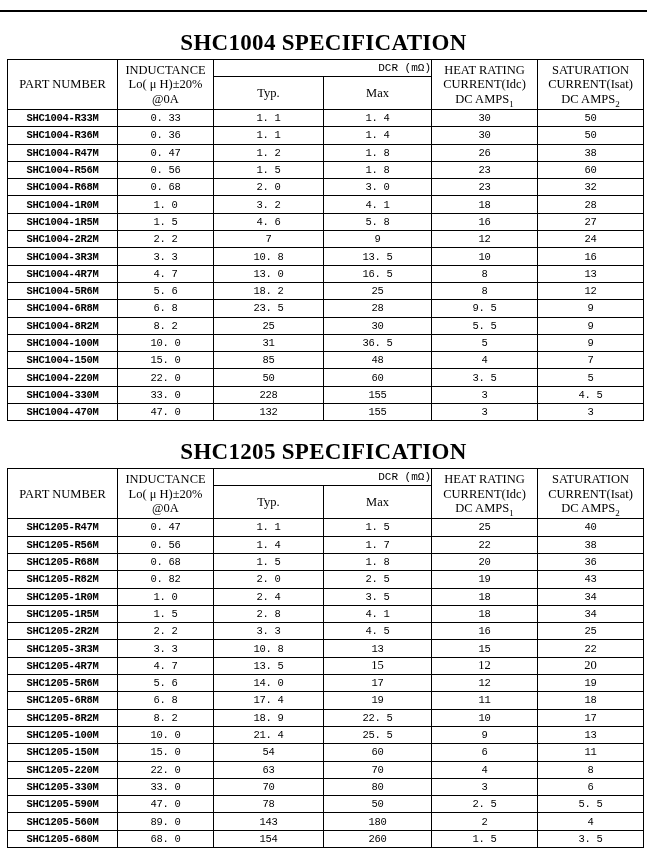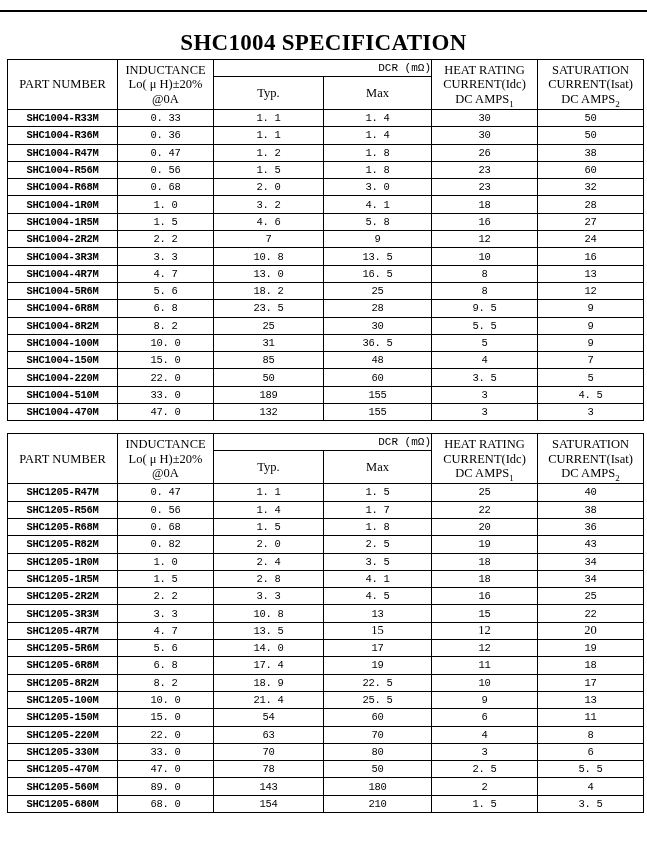--- a/index.html
+++ b/index.html
@@ -232,40 +232,41 @@
           </tr>
           <tr>
             <td>SHC1004-220M</td>
             <td>22. 0</td>
             <td>50</td>
             <td>60</td>
             <td>3. 5</td>
             <td>5</td>
           </tr>
           <tr>
-            <td>SHC1004-510M</td>
+            <td>SHC1004-330M</td>
             <td>33. 0</td>
-            <td>189</td>
+            <td>228</td>
             <td>155</td>
             <td>3</td>
             <td>4. 5</td>
           </tr>
           <tr>
             <td>SHC1004-470M</td>
             <td>47. 0</td>
             <td>132</td>
             <td>155</td>
             <td>3</td>
             <td>3</td>
           </tr>
         </tbody>
     </table>
   </section>
 
   <section class="section-2">
+    <h1 class="spec-title">SHC1205 SPECIFICATION</h1>
 
     <table class="spec-table">
       <colgroup>
         <col class="c1">
           <col class="c2">
           <col class="c3">
           <col class="c4">
           <col class="c5">
           <col class="c6">
       </colgroup>
@@ -417,40 +418,40 @@
           </tr>
           <tr>
             <td>SHC1205-330M</td>
             <td>33. 0</td>
             <td>70</td>
             <td>80</td>
             <td>3</td>
             <td>6</td>
           </tr>
           <tr>
-            <td>SHC1205-470M</td>
+            <td>SHC1205-590M</td>
             <td>47. 0</td>
             <td>78</td>
             <td>50</td>
             <td>2. 5</td>
             <td>5. 5</td>
           </tr>
           <tr>
             <td>SHC1205-560M</td>
             <td>89. 0</td>
             <td>143</td>
             <td>180</td>
             <td>2</td>
             <td>4</td>
           </tr>
           <tr>
             <td>SHC1205-680M</td>
             <td>68. 0</td>
             <td>154</td>
-            <td>210</td>
+            <td>260</td>
             <td>1. 5</td>
             <td>3. 5</td>
           </tr>
         </tbody>
     </table>
   </section>
 
 </div>
 
 </body></html>

